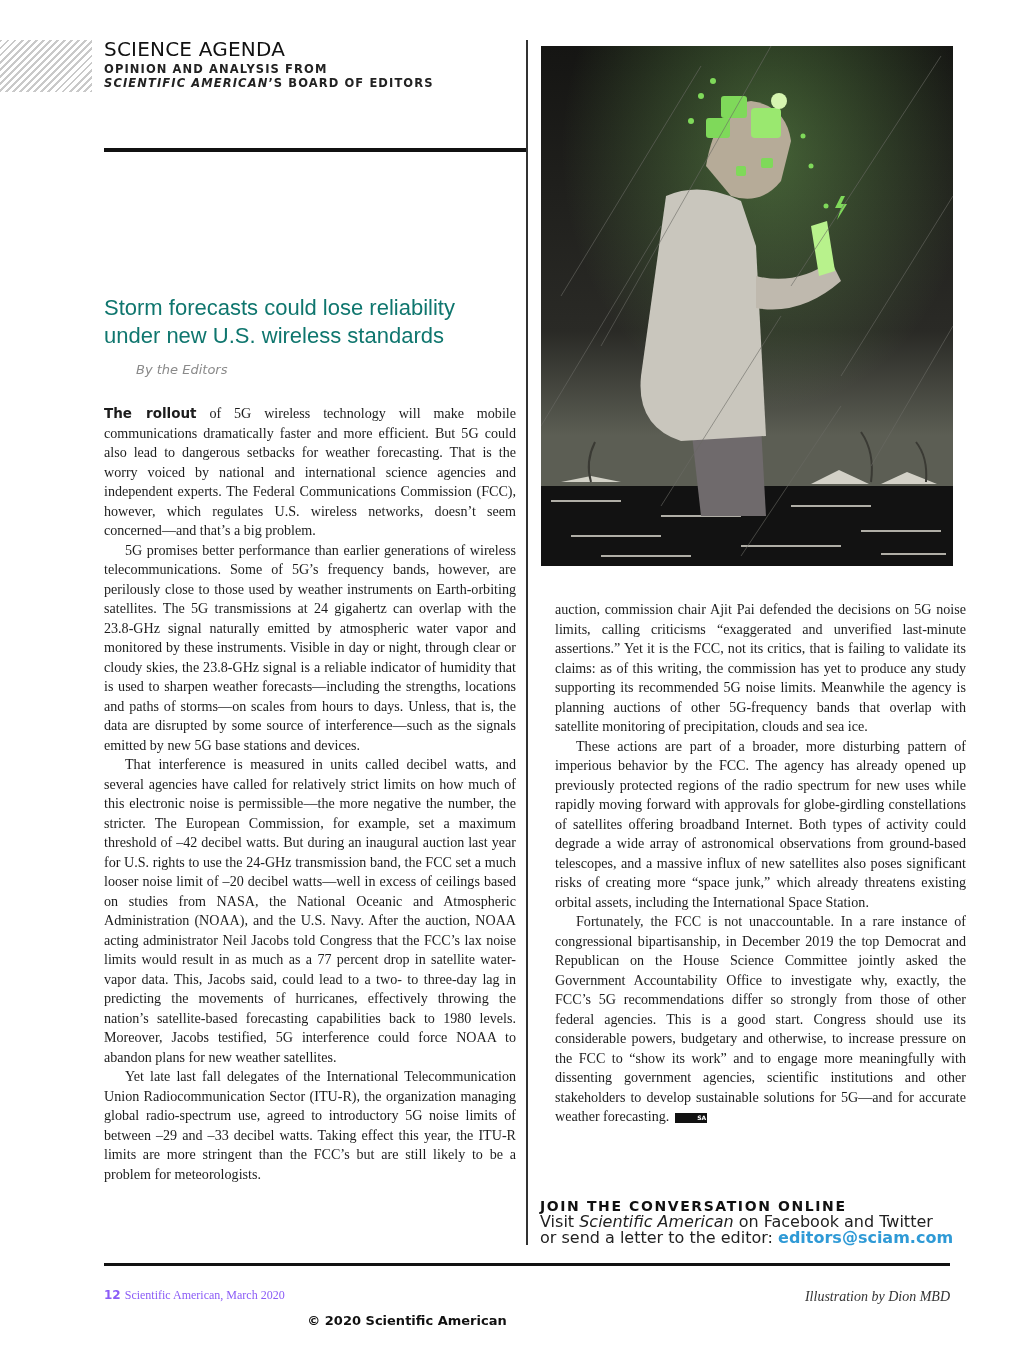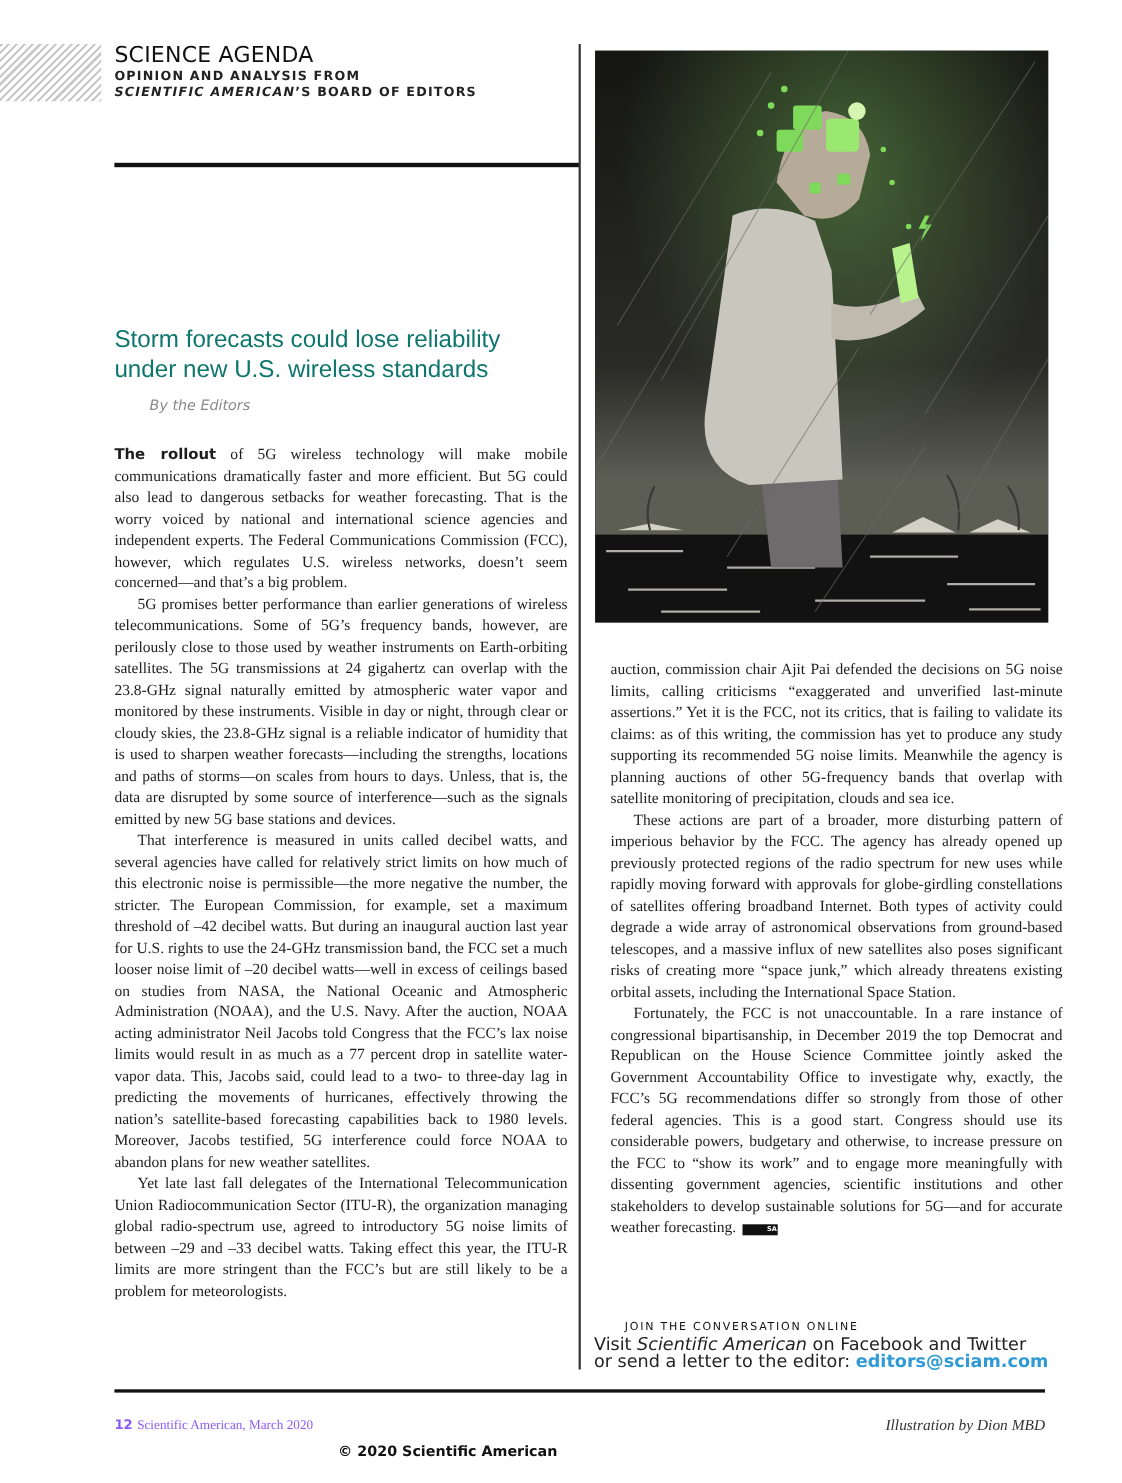--- a/index.html
+++ b/index.html
@@ -30,21 +30,21 @@
   .col-right { left: 515px; top: 600px; width: 411px; margin-left: 40px; }
   .body-col p { margin: 0; text-indent: 21px; }
   .body-col p.first { text-indent: 0; }
   .lead { font-family: "DejaVu Sans", sans-serif; font-weight: bold; font-size: 13.5px; }
   .sa-mark { display: inline-block; background: #111; color: #fff; font-family: "DejaVu Sans", sans-serif;
     font-size: 6px; font-weight: bold; padding: 1px 1px; margin-left: 6px; vertical-align: 1px; line-height: 8px; }
 
   .illustration { position: absolute; left: 541px; top: 46px; width: 412px; height: 520px; overflow: hidden; background: #1b1b18; }
 
   .join { position: absolute; left: 540px; top: 1199px; font-family: "DejaVu Sans", sans-serif; }
-  .join-title { font-size: 10px; font-weight: normal; letter-spacing: 1.6px; color: #111; line-height: 15px; margin-left: 28px; }
+  .join-title { font-size: 14px; font-weight: bold; letter-spacing: 1.6px; color: #111; line-height: 15px; }
   .join-line { font-size: 16px; line-height: 16px; color: #222; }
   .join-line em { font-style: italic; }
   .email { color: #2f9ad6; font-weight: bold; }
 
   .rule-bottom { position: absolute; left: 104px; top: 1263px; width: 846px; height: 3px; background: #111; }
   .folio { position: absolute; left: 104px; top: 1288px; font-family: "Liberation Serif", serif; font-size: 12px; color: #8b5cf6; }
   .folio b { font-family: "DejaVu Sans", sans-serif; font-size: 12px; margin-right: 4px; }
   .credit { position: absolute; right: 70px; top: 1289px; font-family: "Liberation Serif", serif; font-size: 14px; font-style: italic; color: #333; }
   .copyright { position: absolute; left: 0; width: 814px; top: 1313px; text-align: center;
     font-family: "DejaVu Sans", sans-serif; font-size: 13px; font-weight: bold; color: #111; }

